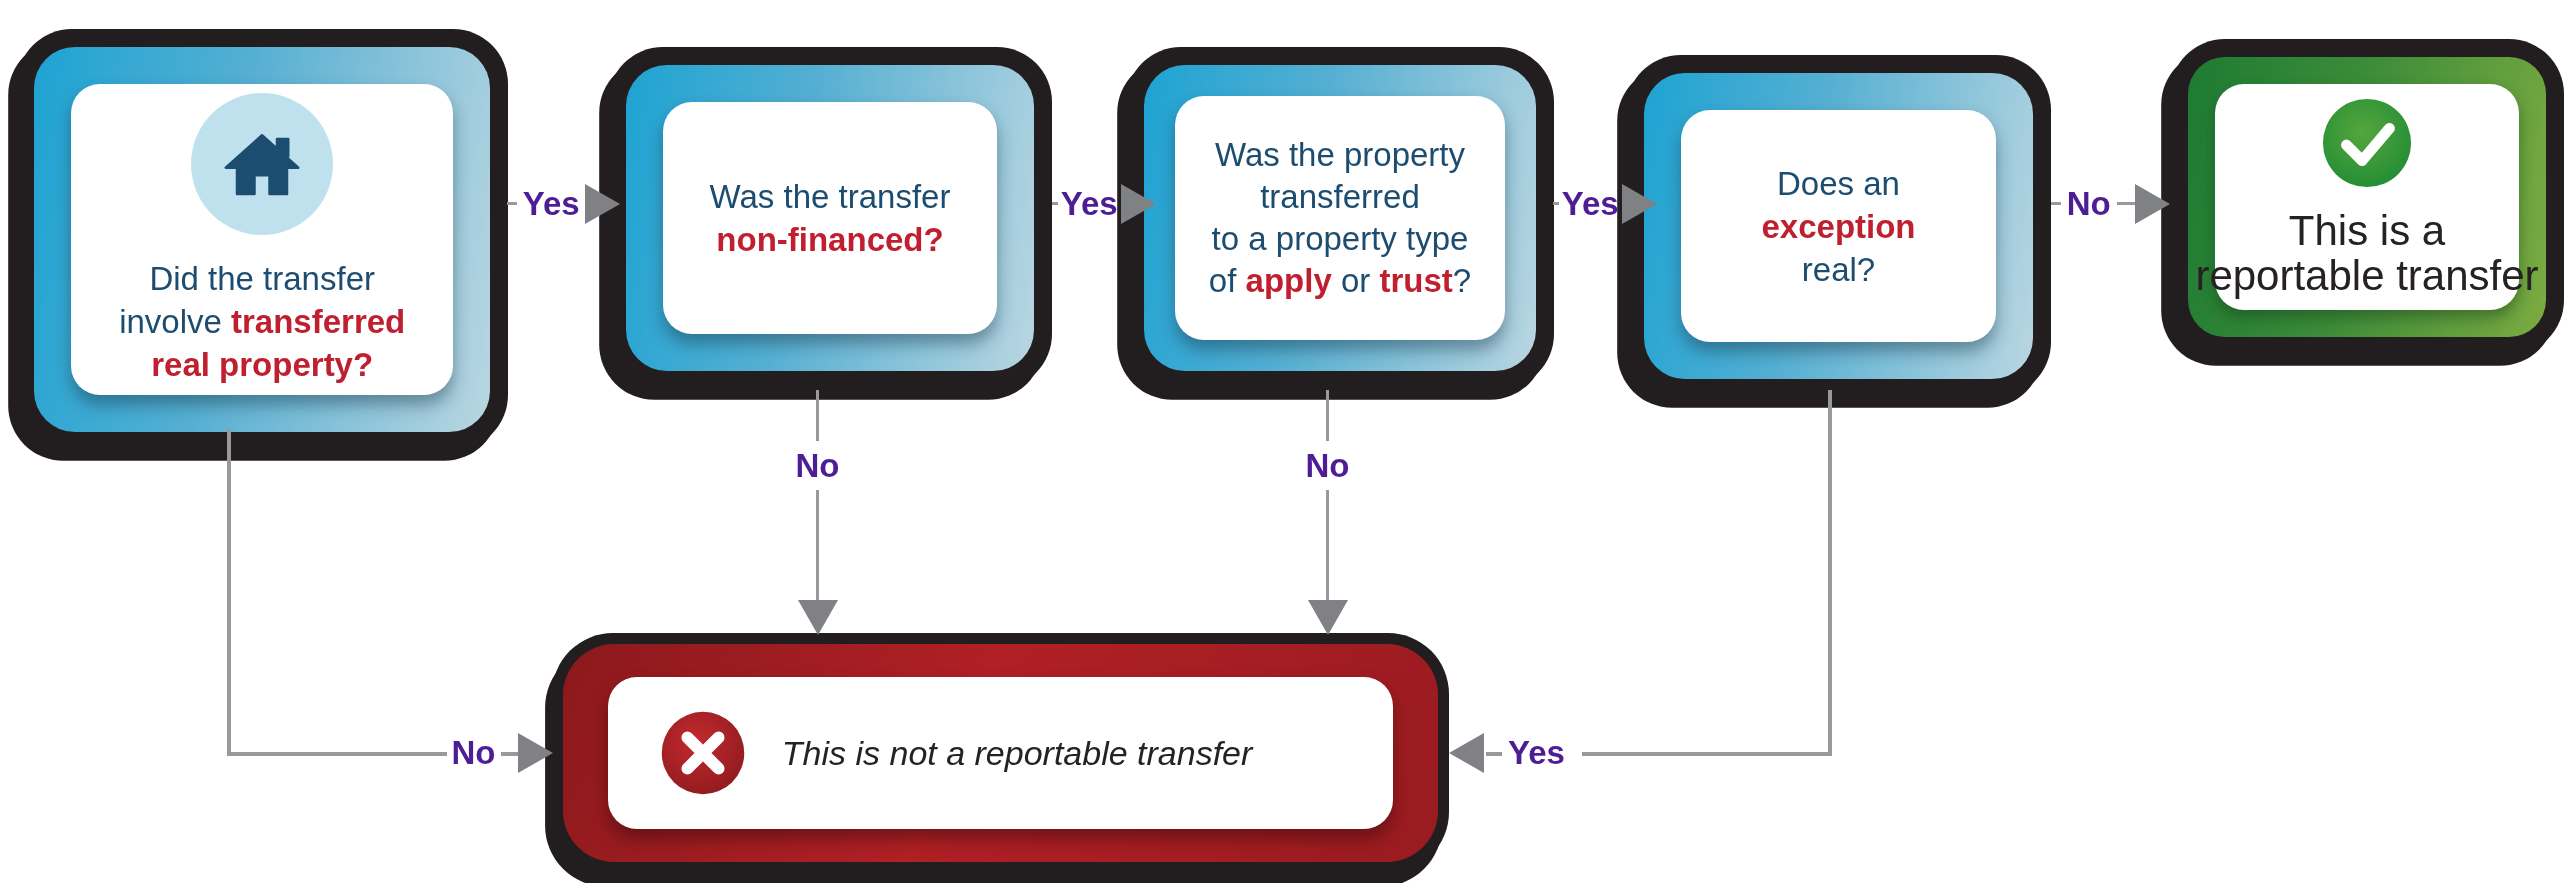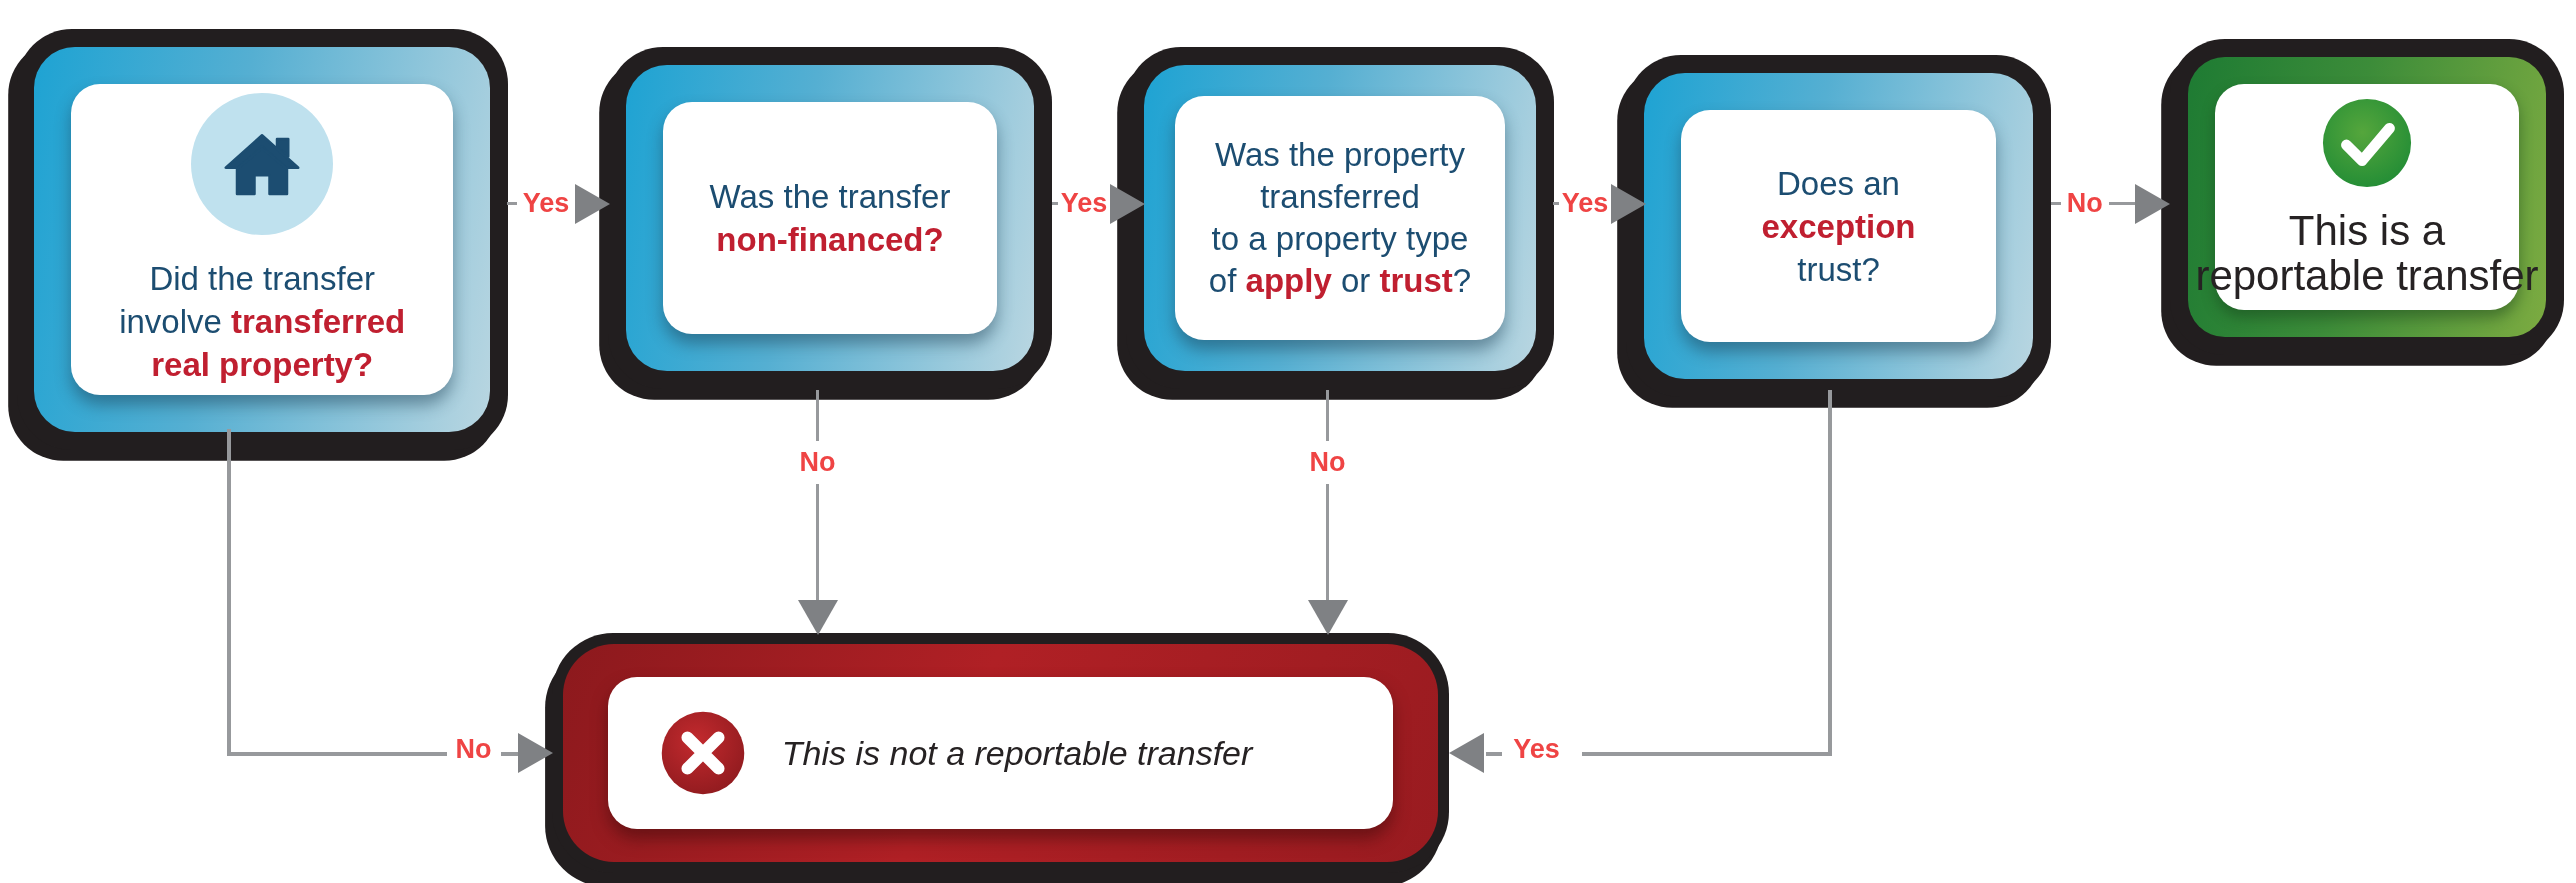--- a/index.html
+++ b/index.html
@@ -21,21 +21,21 @@
   .red-node .panel{flex-direction:row;justify-content:flex-start;padding-left:51px;gap:35px;
         box-shadow:0 9.8px 15.7px rgba(60,10,10,.5);}
 
   .q{color:#1c4d71;font-size:33px;line-height:43px;text-align:center;}
   .hl{color:#c01f30;font-weight:700;}
   .plain{color:#262223;font-size:42px;line-height:45px;text-align:center;white-space:nowrap;}
   .icon-circle{width:142px;height:142px;border-radius:50%;background:#bfe1ee;
         display:flex;align-items:center;justify-content:center;margin-bottom:21.6px;}
 
   
-  .edge-label{color:#ef4444;font-weight:700;font-size:27px;line-height:1;}
+  .edge-label{color:#4c1d95;font-weight:700;font-size:33px;line-height:1;}
   .hconn{position:absolute;height:43px;display:flex;align-items:center;}
   .hconn .seg{height:3.9px;background:#97999c;flex:1;}
   .hconn .seg.short{flex:0 0 9.8px;}
   .hconn .edge-label{margin:0 5.9px;}
   .arr-r{width:0;height:0;border-top:20.6px solid transparent;border-bottom:20.6px solid transparent;
         border-left:35px solid #7f8184;}
   .arr-l{width:0;height:0;border-top:20.6px solid transparent;border-bottom:20.6px solid transparent;
         border-right:35px solid #7f8184;}
   .arr-d{width:0;height:0;border-left:20.6px solid transparent;border-right:20.6px solid transparent;
         border-top:35px solid #7f8184;}
@@ -97,21 +97,21 @@
       </div>
     </div>
   </div>
 
   <div class="node blue" style="left:1626px;top:47px;width:425px;height:342px;margin-top:8px;">
     <div class="bd">
       <div class="panel">
         <div class="q">
           <span>Does an</span><br>
           <span class="hl">exception</span><br>
-          <span>trust?</span>
+          <span>real?</span>
         </div>
       </div>
     </div>
   </div>
 
   <div class="node green" style="left:2170px;top:39px;width:394px;height:316px;">
     <div class="bd">
       <div class="panel" style="box-shadow:0 7.9px 13.7px rgba(20,60,25,.45);">
         <div style="margin-bottom:13.7px;">
           <svg width="94" height="94" viewBox="0 0 96 96" aria-hidden="true">

